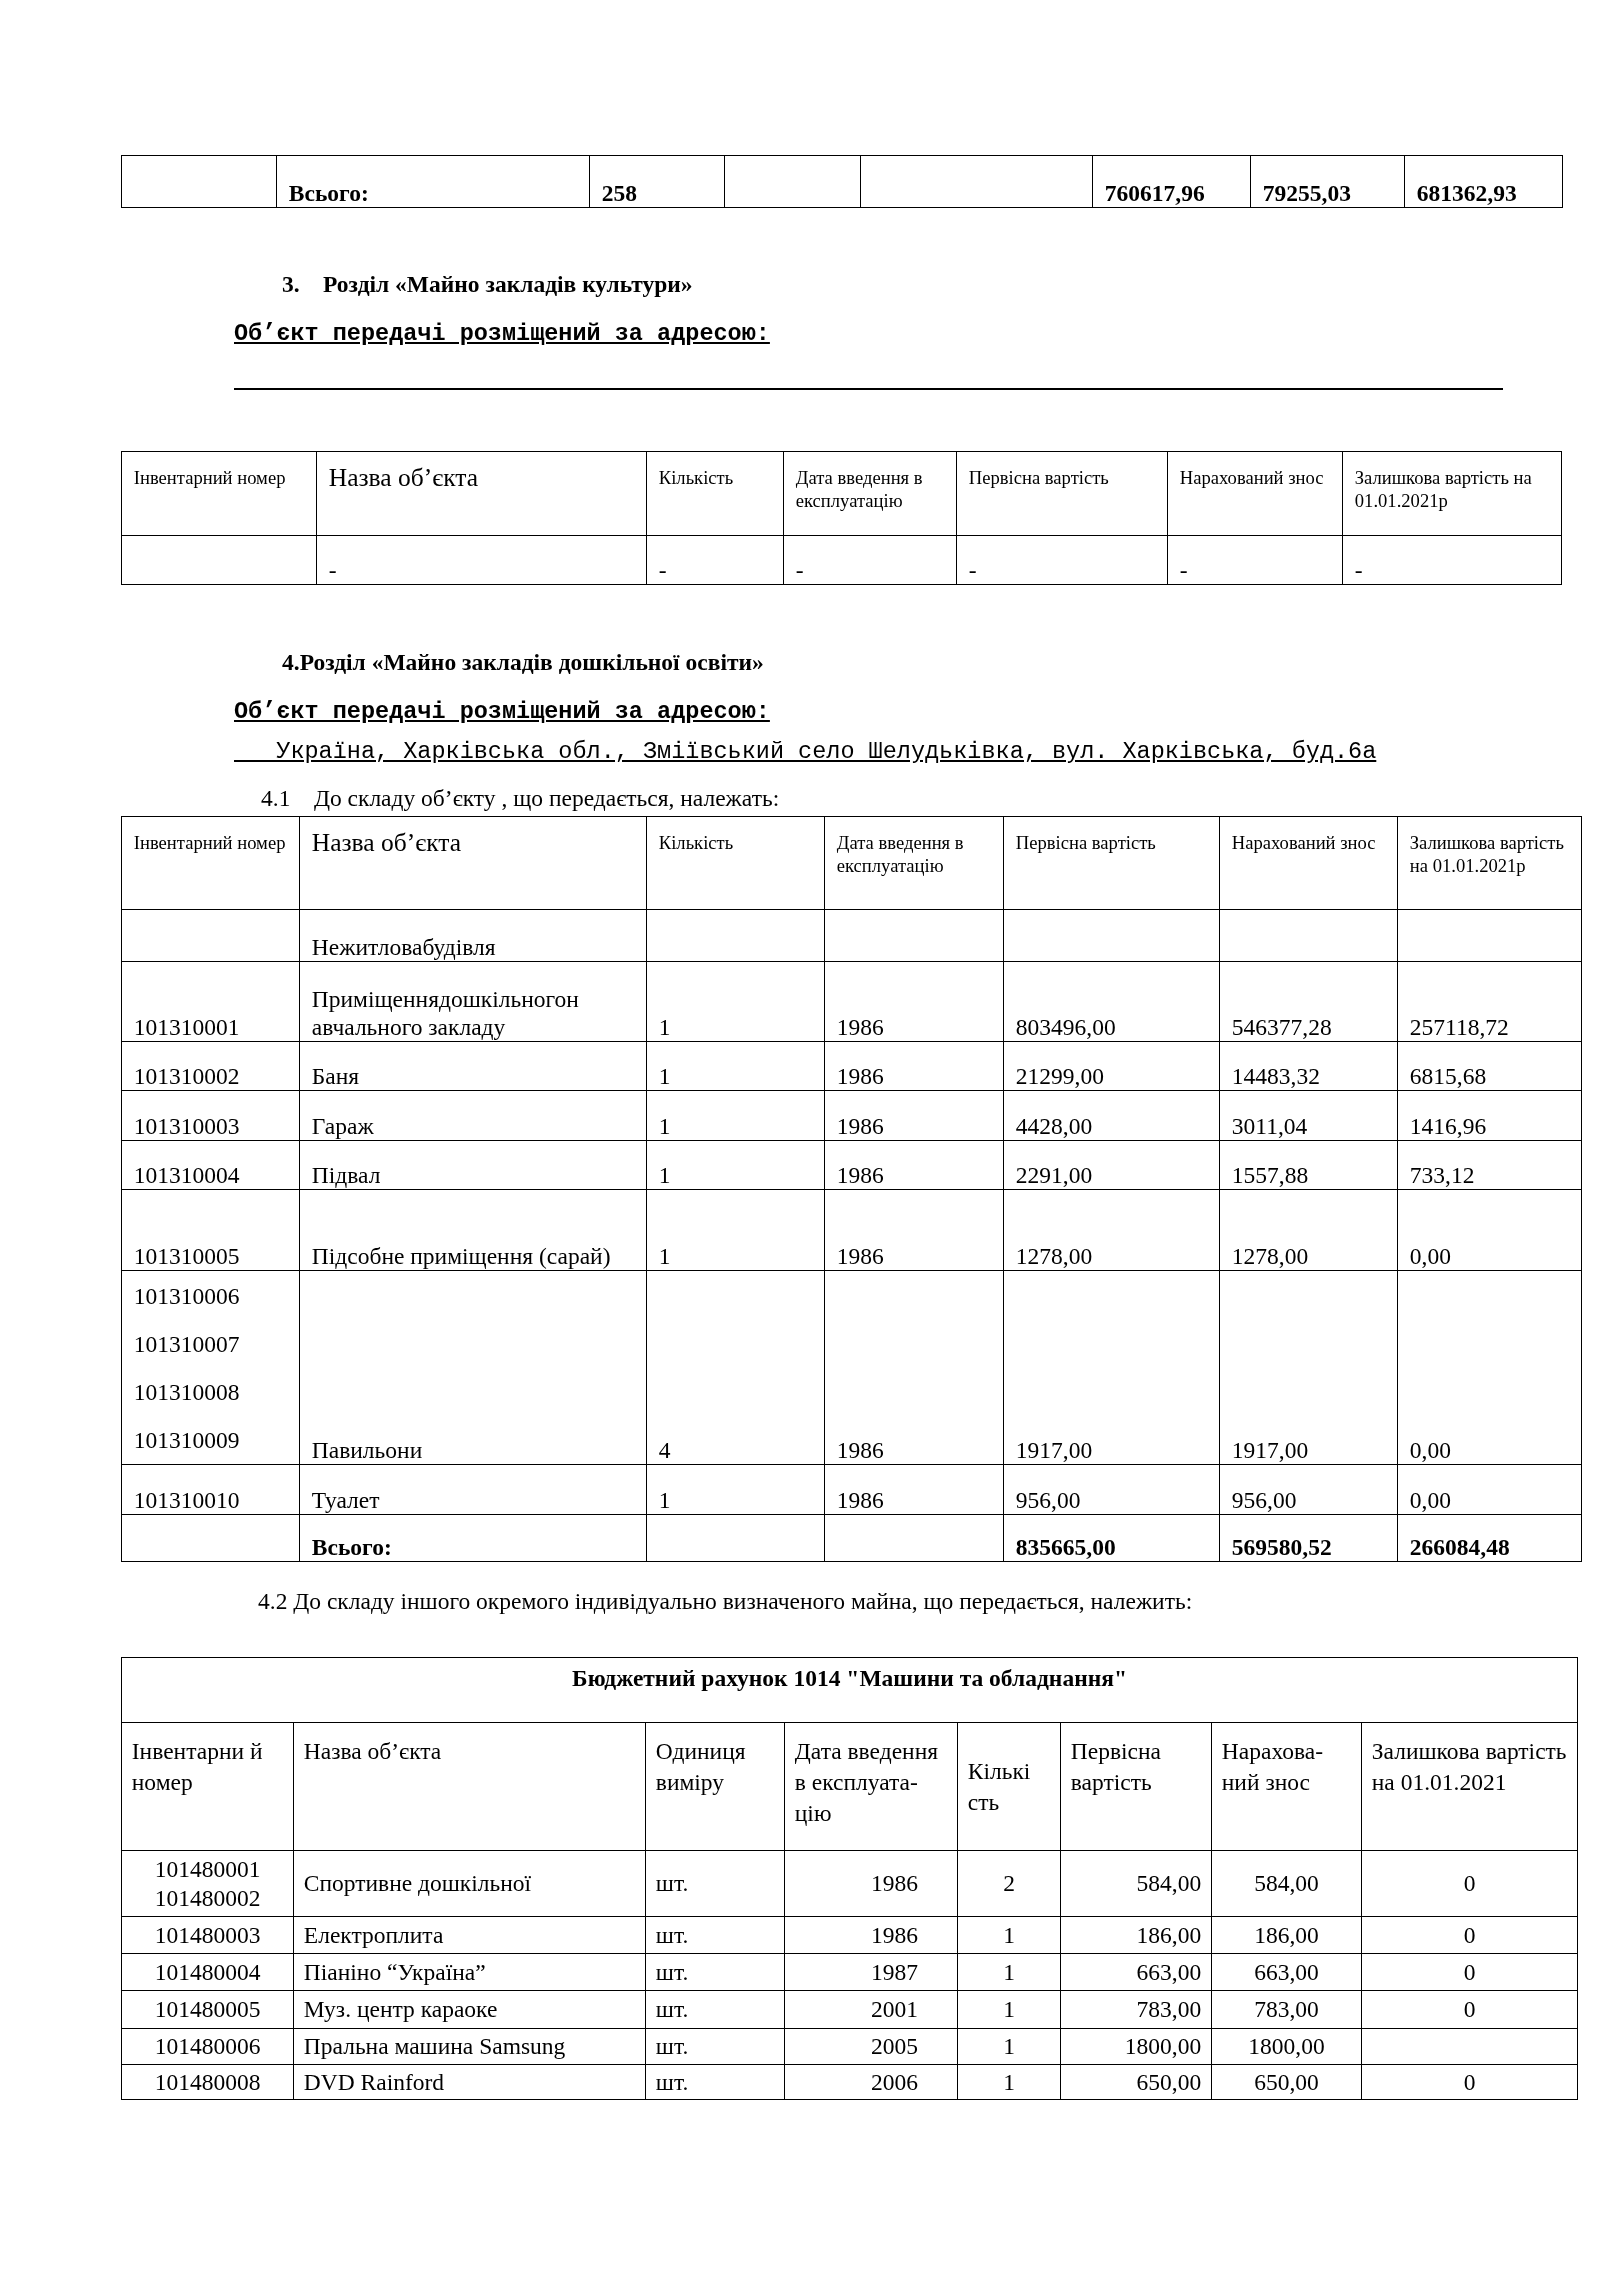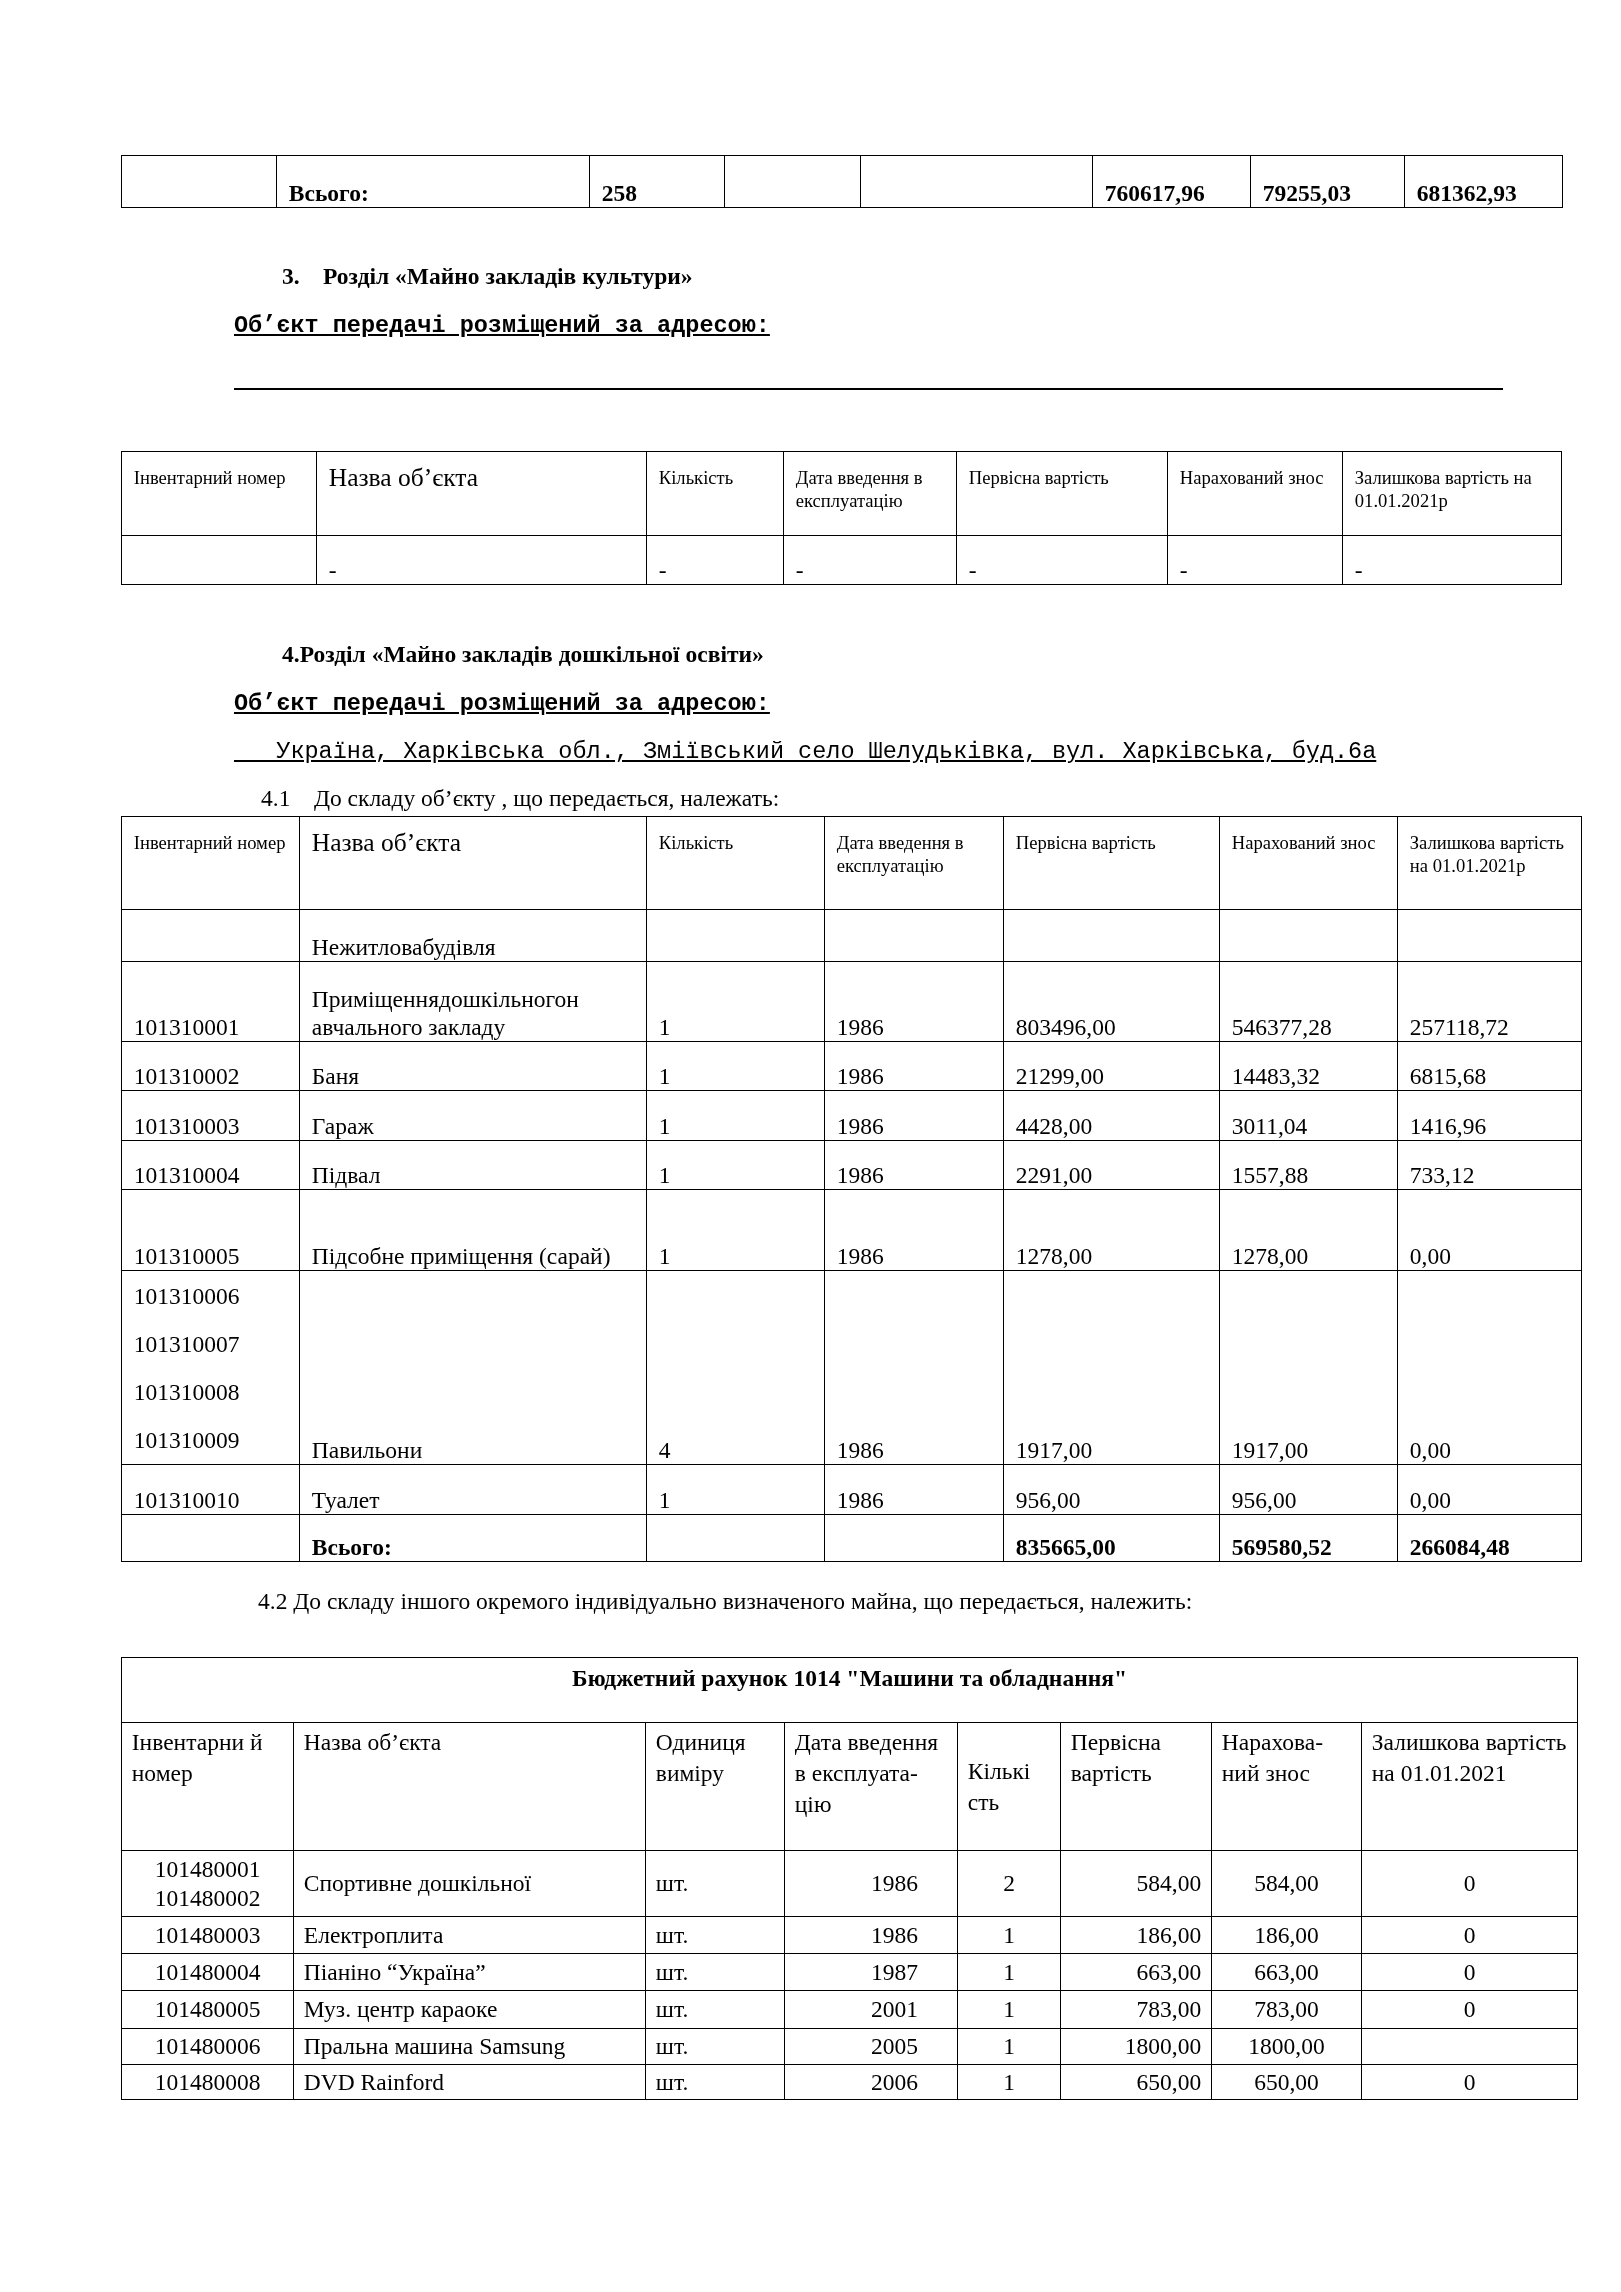--- a/index.html
+++ b/index.html
@@ -2,25 +2,25 @@
 <html><head>
 <meta charset="utf-8">
 <style>
   html,body{margin:0;padding:0;background:#fff;}
   body{width:1621px;height:2293px;position:relative;overflow:hidden;font-family:"Liberation Serif","DejaVu Serif",serif;color:#000;}
   .abs{position:absolute;}
   table{border-collapse:collapse;position:absolute;table-layout:fixed;}
   td{border:1.5px solid #000;padding:0 11.8px;font-size:23.5px;line-height:27.4px;vertical-align:bottom;word-wrap:break-word;}
   .hdr td{font-size:18.6px;line-height:23.5px;text-align:left;vertical-align:top;padding-top:13.7px;}
   .bold{font-weight:bold;}
-  .h{font-size:23.5px;font-weight:bold;}
+  .h{font-size:23.5px;font-weight:bold;margin-top:8px;}
   .u{text-decoration:underline;font-family:Liberation Mono, monospace;}
   .p{font-size:23.5px;}
   #t42 td{font-size:23.5px;line-height:29px;padding:0 9.8px;vertical-align:middle;}
-  #t42 .hdr2 td{vertical-align:top;text-align:left;padding-top:4px;line-height:31px;}
+  #t42 .hdr2 td{vertical-align:top;text-align:left;padding-top:13px;line-height:31px;}
   #t42 .c{text-align:center;}
   #t42 .r{text-align:right;}
   #t42 .title td{text-align:center;vertical-align:top;padding-top:5.9px;font-weight:bold;}
 </style>
 </head>
 <body>
 
 <table style="left:121px;top:155px;width:1441px;">
   <colgroup>
       <col style="width:155px">

